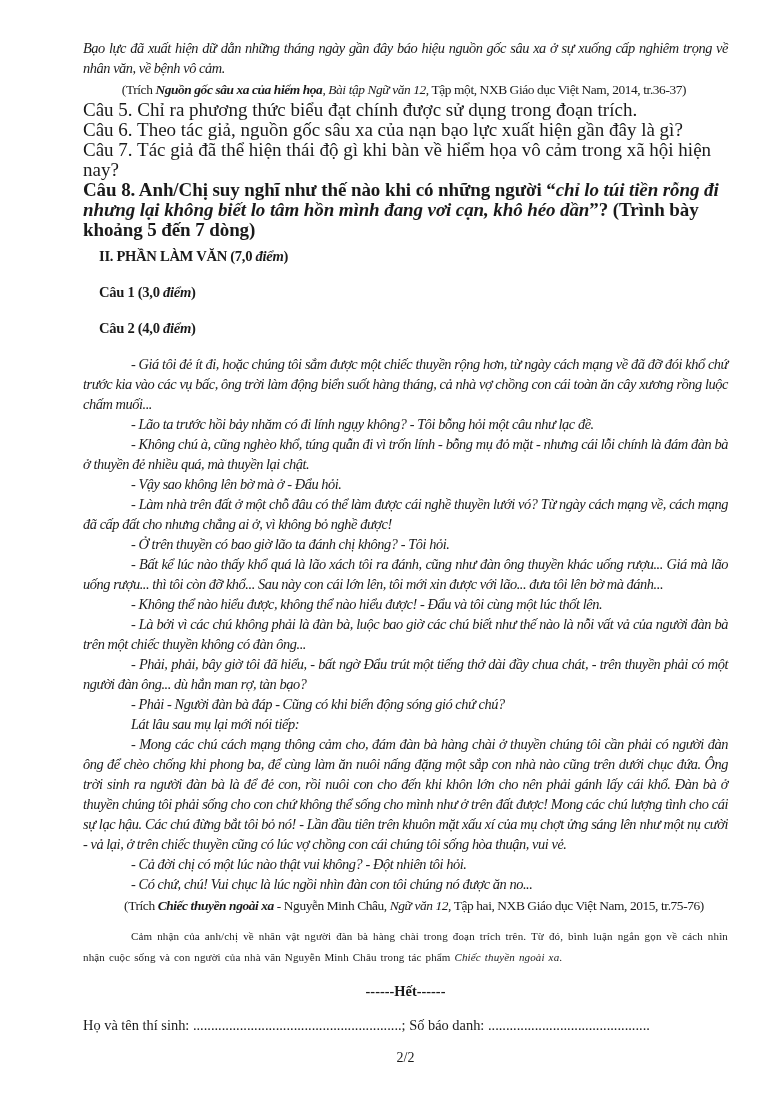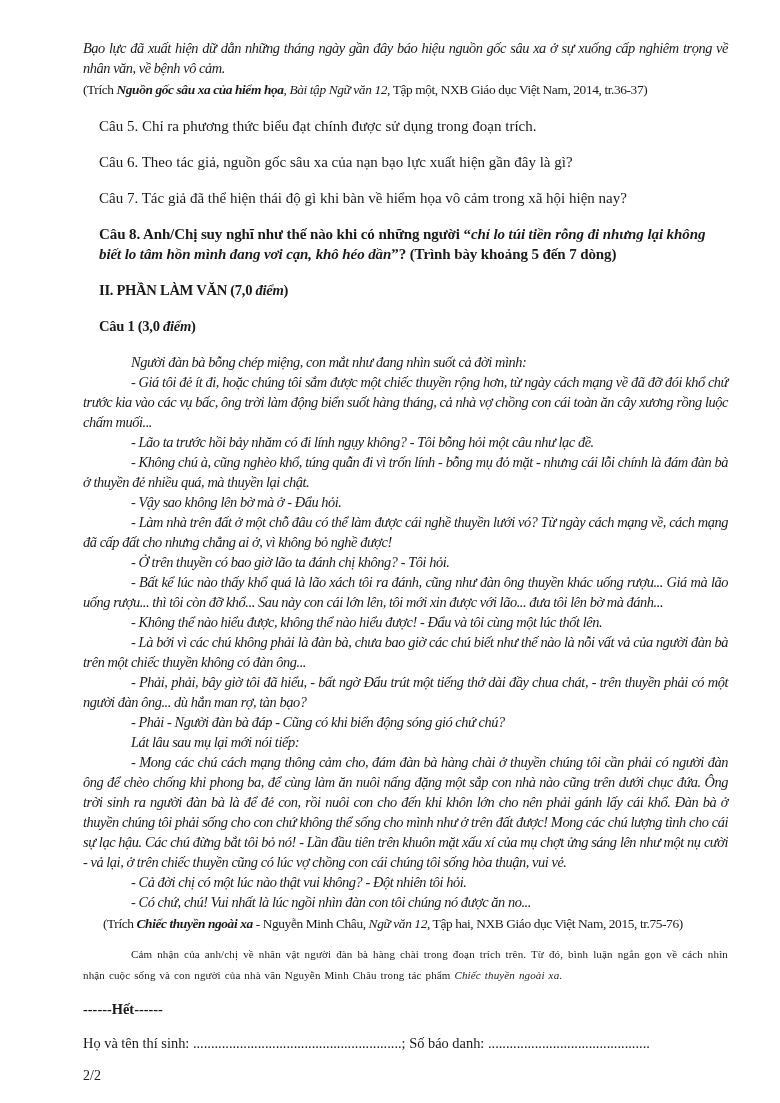--- a/index.html
+++ b/index.html
@@ -2,30 +2,30 @@
 <html><head>
 <meta charset="utf-8">
 <style>
   html, body { margin: 0; padding: 0; background: #ffffff; }
   body {
     width: 780px; height: 1103px; overflow: hidden; position: relative;
     font-family: "Liberation Serif", "DejaVu Serif", serif;
     color: #1a1a1a;
   }
   .page { position: absolute; left: 83px; top: 38px; width: 645px; }
-  .p { font-size: 15px; line-height: 20px; margin: 16px; }
+  .p { font-size: 19px; line-height: 20px; margin: 0; }
   .condensed { letter-spacing: -0.35px; }
-  .cite { font-size: 13.4px; line-height: 20px; text-align: left; letter-spacing: -0.4px; padding-right: 3px; margin: 2px 0 0 0; }
+  .cite { font-size: 13.4px; line-height: 20px; text-align: center; letter-spacing: -0.4px; padding-right: 3px; margin: 2px 0 0 0; }
   .cite b { font-style: italic; }
   .h { font-weight: bold; font-size: 14.6px; line-height: 20px; margin: 16px; letter-spacing: -0.3px; }
   .ind-block { padding-left: 48px; }
   .gap6 { margin-top: 6px; }
   .gap4 { margin-top: 4px; }
   .gap3 { margin-top: 3px; }
-  .center { }
+  .center { text-align: center; }
   .end-mark { font-weight: bold; font-size: 14.4px; margin-top: 14px; line-height: 20px; }
   .note { font-weight: bold; font-style: italic; font-size: 14.2px; line-height: 20px; letter-spacing: -0.3px; }
   .footer-line { font-size: 14.4px; line-height: 20px; white-space: nowrap; }
   .pageno { font-size: 14px; margin-top: 14px; }
   .story { font-style: italic; font-size: 14.4px; line-height: 20px; letter-spacing: -0.45px; margin: 0; text-align: justify; }
   .story.ind { text-indent: 48px; }
   .task { font-size: 11px; line-height: 20.5px; text-align: justify; text-indent: 48px; margin-top: 10px; letter-spacing: 0.15px; word-spacing: 1px; }
 </style>
 </head>
 <body>
@@ -41,38 +41,38 @@
     <p class="p"><span>Câu 6.</span> <span>Theo tác giả, nguồn gốc sâu xa của nạn bạo lực xuất hiện gần đây là gì?</span></p>
     <p class="p"><span>Câu 7.</span> <span>Tác giả đã thể hiện thái độ gì khi bàn về hiểm họa vô cảm trong xã hội hiện nay?</span></p>
     <p class="p" style="letter-spacing:-0.1px;font-weight:bold;"><span>Câu 8.</span> <span>Anh/Chị suy nghĩ như thế nào khi có những người “</span><i>chỉ lo túi tiền rỗng đi nhưng lại không biết lo tâm hồn mình đang vơi cạn, khô héo dần</i><span>”? (Trình bày khoảng 5 đến 7 dòng)</span></p>
   </div>
 
   <p class="h gap6"><span>II. PHẦN LÀM VĂN (7,0 </span><i>điểm</i><span>)</span></p>
 
   <p class="h"><span>Câu 1 (3,0 </span><i>điểm</i><span>)</span></p>
 
 
+  <p class="h gap4"><span>Câu 2 (4,0 </span><i>điểm</i><span>)</span></p>
 
   <div>
-    <p class="story ind">Người đàn bà bỗng chép miệng, con mắt như đang nhìn suốt cả đời mình:</p>
     <p class="story ind">- Giá tôi đẻ ít đi, hoặc chúng tôi sắm được một chiếc thuyền rộng hơn, từ ngày cách mạng về đã đỡ đói khổ chứ trước kia vào các vụ bấc, ông trời làm động biển suốt hàng tháng, cả nhà vợ chồng con cái toàn ăn cây xương rồng luộc chấm muối...</p>
     <p class="story ind">- Lão ta trước hồi bảy nhăm có đi lính ngụy không? - Tôi bỗng hỏi một câu như lạc đề.</p>
     <p class="story ind">- Không chú à, cũng nghèo khổ, túng quẫn đi vì trốn lính - bỗng mụ đỏ mặt - nhưng cái lỗi chính là đám đàn bà ở thuyền đẻ nhiều quá, mà thuyền lại chật.</p>
     <p class="story ind">- Vậy sao không lên bờ mà ở - Đẩu hỏi.</p>
     <p class="story ind">- Làm nhà trên đất ở một chỗ đâu có thể làm được cái nghề thuyền lưới vó? Từ ngày cách mạng về, cách mạng đã cấp đất cho nhưng chẳng ai ở, vì không bỏ nghề được!</p>
     <p class="story ind">- Ở trên thuyền có bao giờ lão ta đánh chị không? - Tôi hỏi.</p>
     <p class="story ind">- Bất kể lúc nào thấy khổ quá là lão xách tôi ra đánh, cũng như đàn ông thuyền khác uống rượu... Giá mà lão uống rượu... thì tôi còn đỡ khổ... Sau này con cái lớn lên, tôi mới xin được với lão... đưa tôi lên bờ mà đánh...</p>
     <p class="story ind">- Không thể nào hiểu được, không thể nào hiểu được! - Đẩu và tôi cùng một lúc thốt lên.</p>
-    <p class="story ind">- Là bởi vì các chú không phải là đàn bà, chưa bao giờ các chú biết như thế nào là nỗi vất vả của người đàn bà trên một chiếc thuyền không có đàn ông...</p>
+    <p class="story ind">- Là bởi vì các chú không phải là đàn bà, luộc bao giờ các chú biết như thế nào là nỗi vất vả của người đàn bà trên một chiếc thuyền không có đàn ông...</p>
     <p class="story ind">- Phải, phải, bây giờ tôi đã hiểu, - bất ngờ Đẩu trút một tiếng thở dài đầy chua chát, - trên thuyền phải có một người đàn ông... dù hắn man rợ, tàn bạo?</p>
     <p class="story ind">- Phải - Người đàn bà đáp - Cũng có khi biển động sóng gió chứ chú?</p>
     <p class="story ind">Lát lâu sau mụ lại mới nói tiếp:</p>
     <p class="story ind">- Mong các chú cách mạng thông cảm cho, đám đàn bà hàng chài ở thuyền chúng tôi cần phải có người đàn ông để chèo chống khi phong ba, để cùng làm ăn nuôi nấng đặng một sắp con nhà nào cũng trên dưới chục đứa. Ông trời sinh ra người đàn bà là để đẻ con, rồi nuôi con cho đến khi khôn lớn cho nên phải gánh lấy cái khổ. Đàn bà ở thuyền chúng tôi phải sống cho con chứ không thể sống cho mình như ở trên đất được! Mong các chú lượng tình cho cái sự lạc hậu. Các chú đừng bắt tôi bỏ nó! - Lần đầu tiên trên khuôn mặt xấu xí của mụ chợt ửng sáng lên như một nụ cười - vả lại, ở trên chiếc thuyền cũng có lúc vợ chồng con cái chúng tôi sống hòa thuận, vui vẻ.</p>
     <p class="story ind">- Cả đời chị có một lúc nào thật vui không? - Đột nhiên tôi hỏi.</p>
-    <p class="story ind">- Có chứ, chú! Vui nhất là lúc ngồi nhìn đàn con tôi chúng nó được ăn no...</p>
+    <p class="story ind">- Có chứ, chú! Vui chục là lúc ngồi nhìn đàn con tôi chúng nó được ăn no...</p>
   </div>
 
   <p class="cite" style="padding-left:20px;"><span>(Trích </span><b>Chiếc thuyền ngoài xa</b><span> - Nguyễn Minh Châu, </span><i>Ngữ văn 12</i><span>, Tập hai, NXB Giáo dục Việt Nam, 2015, tr.75-76)</span></p>
 
   <p class="task"><span>Cảm nhận của anh/chị về nhân vật người đàn bà hàng chài trong đoạn trích trên. Từ đó, bình luận ngắn gọn về cách nhìn nhận cuộc sống và con người của nhà văn Nguyễn Minh Châu trong tác phẩm </span><i>Chiếc thuyền ngoài xa</i><span>.</span></p>
 
   <p class="center end-mark">------Hết------</p>
 
   <p class="footer-line"><span>Họ và tên thí sinh: </span><span>..........................................................</span><span>; Số báo danh: </span><span>.............................................</span></p>
 

